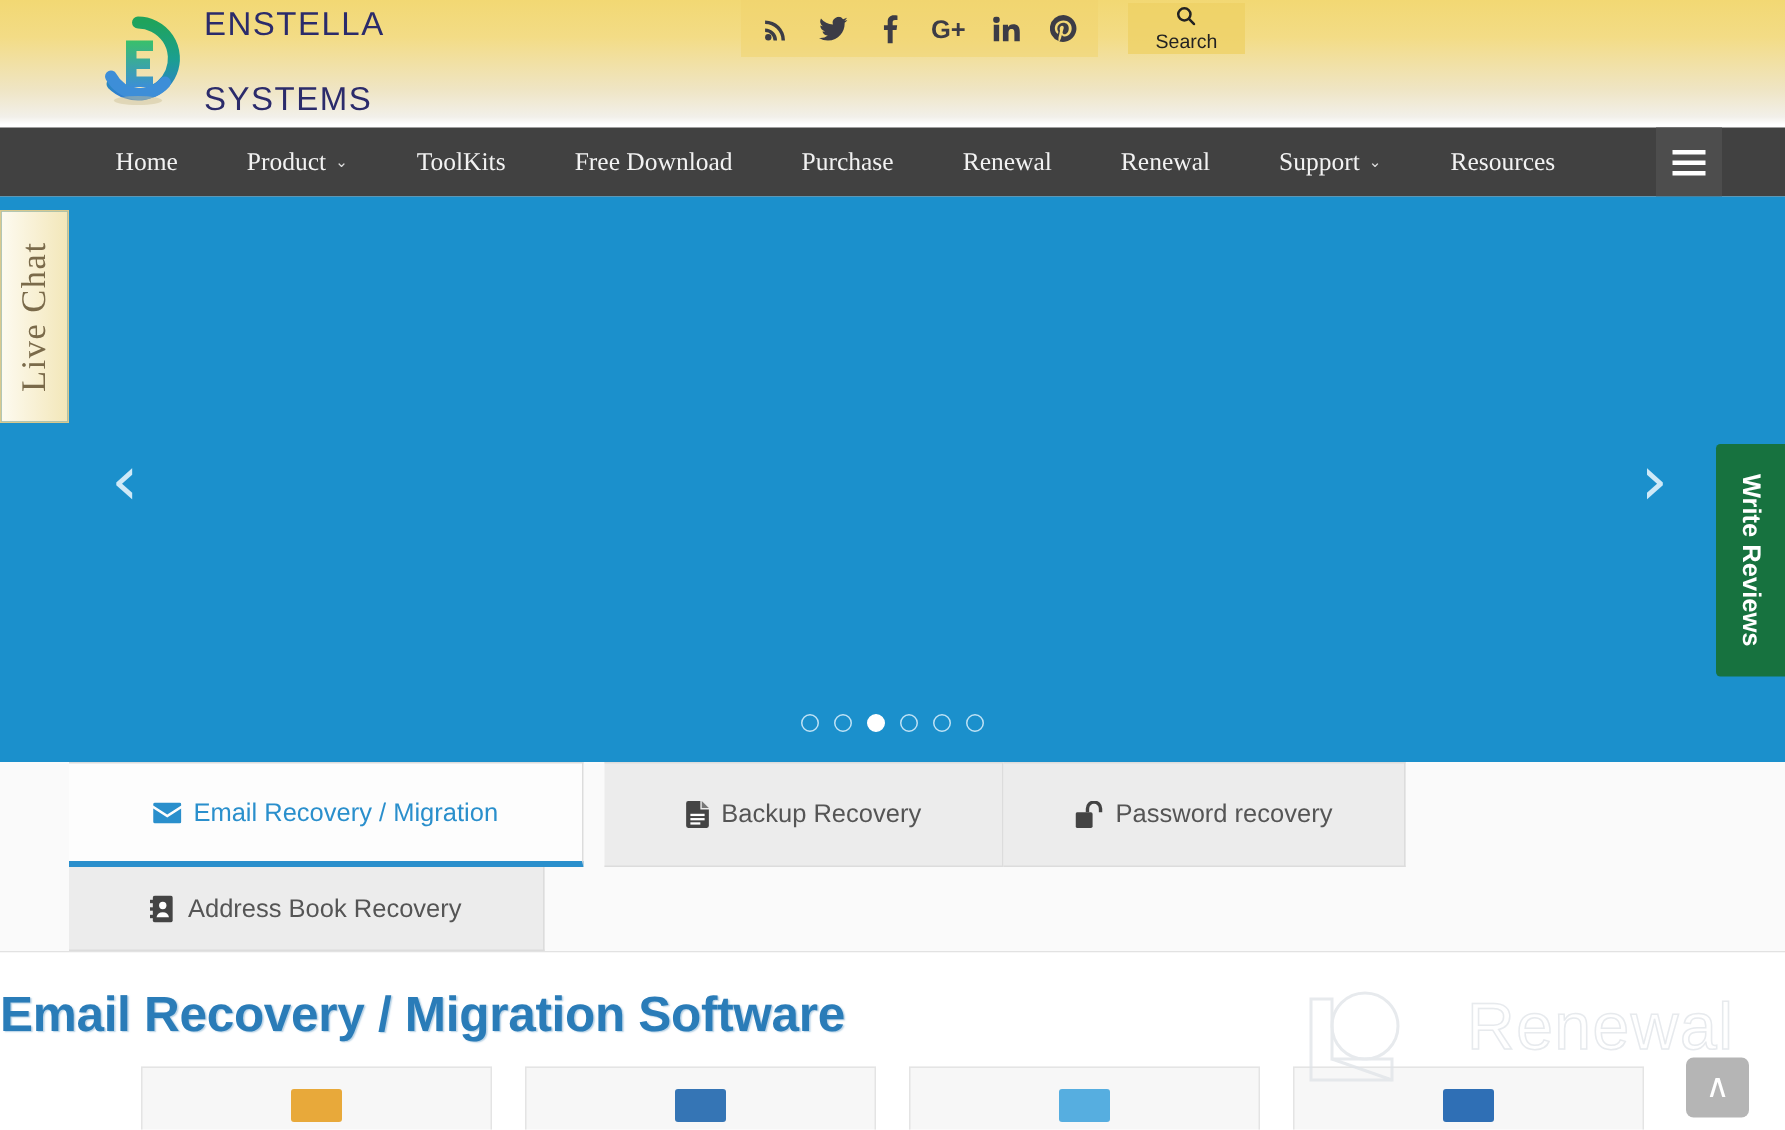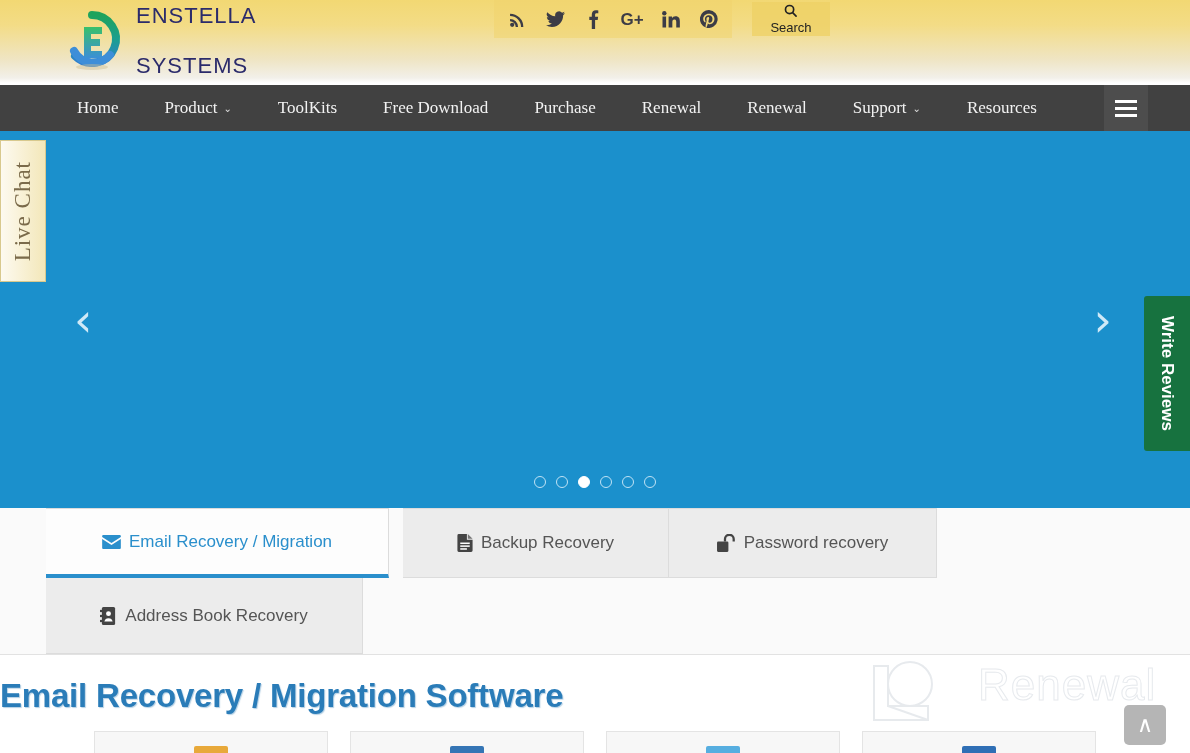--- a/index.html
+++ b/index.html
@@ -219,21 +219,21 @@
     margin-right: 8px;
   }
   .tab.active {
     background: #fdfdfd;
     color: #2a8fcc;
     border-bottom: 4px solid #2a8fcc;
   }
   .tab.t1 { width: 343px; }
   .tab.t2 { width: 266px; margin-left: 14px; }
   .tab.t3 { width: 268px; }
-  .tab.t4 { width: 317px; height: 76px; border-top: none; }
+  .tab.t4 { width: 317px; height: 56px; border-top: none; }
   .tab-row.row2 { }
 
   
   .content {
     position: relative;
     background: #ffffff;
     height: 100%;
   }
   .main-heading {
     text-align: left;

